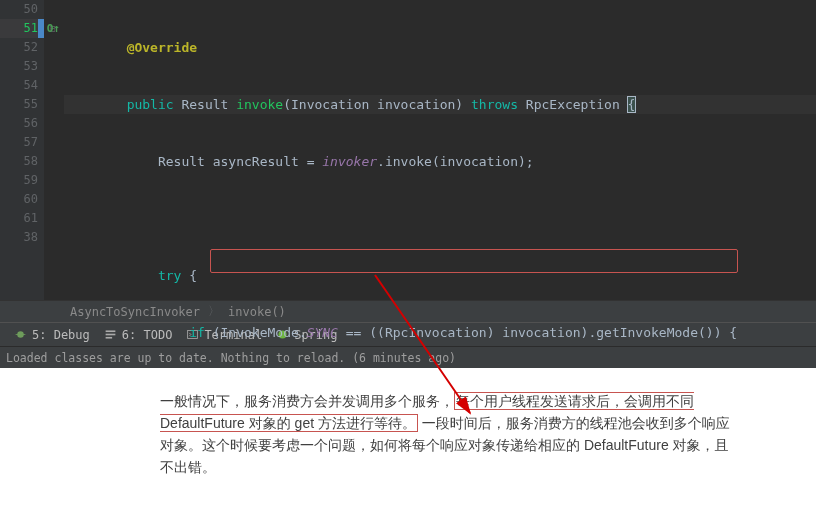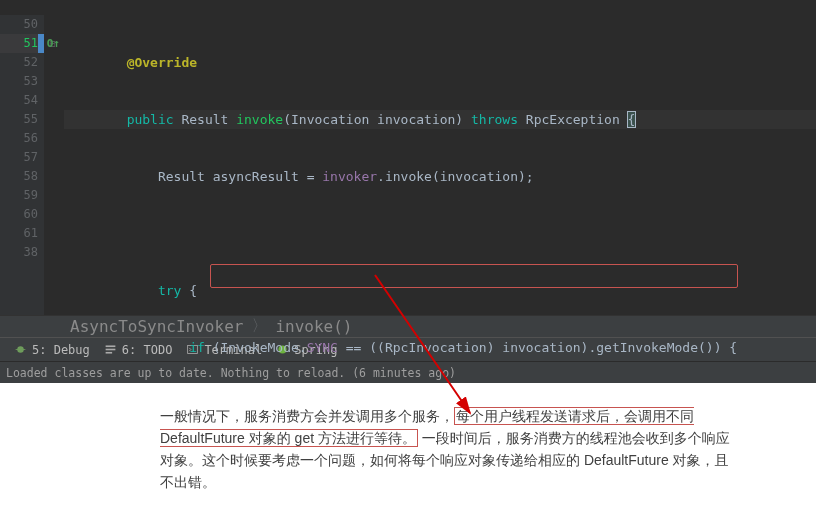--- a/index.html
+++ b/index.html
@@ -1,38 +1,38 @@
 <!DOCTYPE html>
 <html><head>
 <meta charset="utf-8">
 <style>
   * { margin:0; padding:0; box-sizing:border-box; }
   body { width:816px; height:505px; font-family:"Consolas","Monaco",monospace; font-size:13px; background:#2b2b2b; position:relative; overflow:hidden; }
-  .editor-area { position:relative; width:816px; height:300px; background:#2b2b2b; display:flex;margin-top:15px; }
+  .editor-area { position:relative; width:816px; height:300px; background:#2b2b2b; display:flex; }
   .gutter { width:44px; background:#313335; color:#606366; text-align:right; padding-right:6px; line-height:19px; font-size:12px; position:relative; }
   .gutter .ln { height:19px; }
   .gutter .ln.hl { background:#3a3a3c; color:#22c55e; }
   .vcs-mark { position:absolute; left:38px; top:0; width:6px; height:19px; }
   .vcs-mark.mod { top:19px; background:#4a88c7; }
   .gutter .arrow { color:#499C54; font-weight:bold; position:absolute; right:-16px; top:19px; font-size:11px; }
   .fold-col { width:18px; background:#2b2b2b; border-right:1px solid #2b2b2b; line-height:19px; font-size:10px; color:#606366; }
   .fold-col div { height:19px; text-align:center; }
   .code { flex:1; line-height:19px; color:#a9b7c6; padding-left:2px; white-space:pre; position:relative; }
   .code .row { height:19px; }
   .code .row.hl { background:#323232; }
   .kw { color:#14b8a6; }
   .ann { color:#bbb529;font-weight:bold; }
   .fn { color:#22c55e; }
   .cmt { color:#629755; font-style:italic; }
   .cmt-tag { color:#629755; font-style:italic; text-decoration:underline; }
-  .stat { color:#9876aa; }
+  .stat { color:#9876aa; font-style:italic; }
   .p  { color:#a9b7c6; }
   .hlbox { position:absolute; border:1px solid #c75450; border-radius:2px; pointer-events:none; }
   .hlbox.a { left:210px; top:249px; width:528px; height:24px; }
-  .breadcrumb { height:22px; background:#3c3f41; border-top:1px solid #323232; display:flex; align-items:center; padding-left:70px; color:#8a8a8a; font-size:16px; gap:8px; }
+  .breadcrumb { height:22px; background:#3c3f41; border-top:1px solid #323232; display:flex; align-items:center; padding-left:70px; color:#8a8a8a; font-size:12px; gap:8px; }
   .breadcrumb .sep { color:#606366; }
   .tool-tabs { height:24px; width:816px; background:#3c3f41; border-top:1px solid #515151; display:flex; align-items:center; gap:14px; padding-left:14px; color:#bbbbbb; font-size:12px; }
   .tool-tabs .tab { display:flex; align-items:center; gap:5px; cursor:pointer; }
   .tool-tabs .tab svg { width:13px; height:13px; }
   .status-bar { height:22px; width:816px; background:#3c3f41; border-top:1px solid #2b2b2b; color:#9e9e9e; font-size:11.5px; display:flex; align-items:center; padding-left:6px; }
   .lower-panel { width:816px; height:137px; background:#ffffff; position:relative; font-family:"Microsoft YaHei","Segoe UI",sans-serif; }
   .lower-panel .text { position:absolute; left:160px; top:22px; width:570px; color:#404040; font-size:14px; line-height:22px; }
   .text .outline { border:1px solid #c75450; padding:0 1px; }
   .arrow-svg { position:absolute; left:350px; top:255px; width:180px; height:170px; pointer-events:none; z-index:50; }
   .paren-hl { outline:1px solid #a9b7c6; background:#3b514d; }

